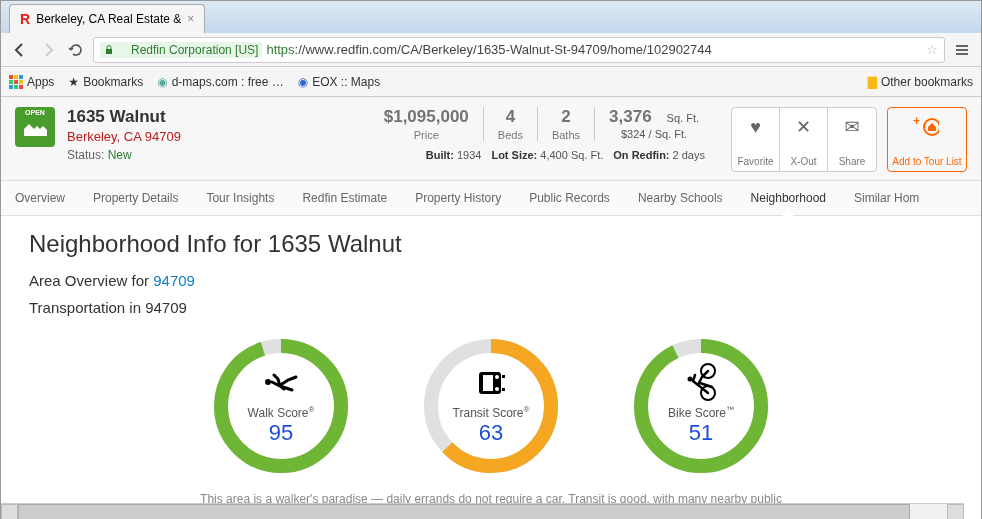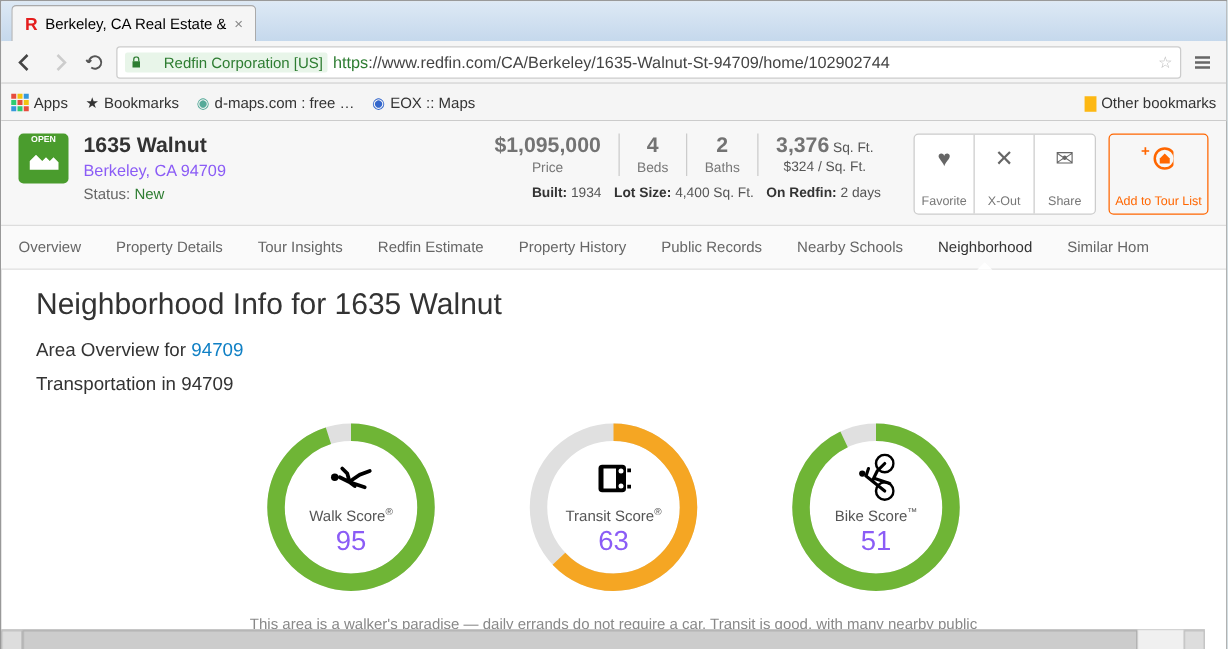--- a/index.html
+++ b/index.html
@@ -32,31 +32,31 @@
     
     .page { position: relative; height: 423px; overflow: hidden; }
     .page-scroll { overflow-y: scroll; overflow-x: hidden; height: 100%; }
     
     .property-header { background: #f7f7f7; border-bottom: 1px solid #ddd; padding: 10px 14px 8px; display: flex; align-items: flex-start; gap: 12px; }
     .open-badge { width: 40px; height: 40px; background: #4a9c2d; border-radius: 4px; display: flex; flex-direction: column; align-items: center; justify-content: center; color: #fff; font-size: 7px; font-weight: bold; position: relative; }
     .open-badge::before { content: "OPEN"; position: absolute; top: 2px; }
     .open-houses { font-size: 16px; margin-top: 6px; }
     .addr-block { flex: 0 0 auto; }
     .addr-street { font-size: 17px; font-weight: bold; color: #333; }
-    .addr-city { font-size: 13px; color: #8b5cf6; margin-top: 2px; }
+    .addr-city { font-size: 13px; color: #b91c1c; margin-top: 2px; }
     .addr-status { font-size: 12px; color: #666; margin-top: 4px; }
     .addr-status .new { color: #2e7d32; }
     
     .stats-block { display: flex; flex-direction: column; align-items: flex-end; margin-left: auto; }
     .stats-row { display: flex; align-items: flex-start; }
     .stat { padding: 0 14px; text-align: center; border-right: 1px solid #ccc; }
     .stat:last-child { border-right: none; padding-right: 6px; }
     .stat-val { font-size: 17px; font-weight: bold; color: #737373; }
     .stat-lbl { font-size: 11px; color: #777; margin-top: 2px; }
-    .stat-sqft { display: flex; align-items: baseline; gap: 3px; justify-content: center; }
+    .stat-sqft { display: flex; align-items: baseline; gap: 15px; justify-content: center; }
     .stat-sqft-unit { font-size: 11px; color: #555; }
     .stat-psf { font-size: 11px; color: #555; margin-top: 1px; }
     .meta-row { font-size: 11px; color: #555; margin-top: 8px; display: flex; gap: 10px; padding-left: 16px; }
     .meta-row b { color: #333; }
     
     .actions { display: flex; gap: 10px; margin-left: 14px; }
     .action-group { display: flex; border: 1px solid #ccc; border-radius: 4px; background: #fff; }
     .action-btn { width: 48px; display: flex; flex-direction: column; align-items: center; padding: 8px 0 4px; border-right: 1px solid #ccc; cursor: pointer; }
     .action-btn:last-child { border-right: none; }
     .action-icon { font-size: 18px; color: #666; height: 22px; display: flex; align-items: center; }
@@ -78,21 +78,21 @@
     
     .scores { display: flex; justify-content: center; gap: 70px; margin: 20px 0 14px; text-decoration: underline; }
     .score-ring { position: relative; width: 140px; height: 140px; }
     .score-ring svg { transform: rotate(-90deg); }
     .ring-bg { stroke: #e0e0e0; }
     .ring-fg { stroke-linecap: butt; }
     .score-inner { position: absolute; inset: 0; display: flex; flex-direction: column; align-items: center; justify-content: center; }
     .score-icon { font-size: 30px; height: 36px; }
     .score-name { font-size: 12px; color: #555; margin-top: 2px; }
     .score-sup { font-size: 8px; vertical-align: super; }
-    .score-val { font-size: 22px; color: #8b5cf6; }
+    .score-val { font-size: 22px; color: #1d4ed8; }
     
     .score-desc { text-align: center; font-size: 12px; color: #888; line-height: 1.6; max-width: 640px; margin: 0 auto 20px; }
     
     .hscroll { height: 17px; background: #f0f0f0; border-top: 1px solid #ccc; position: absolute; bottom: 0; left: 0; right: 17px; display: flex; }
     .hscroll-btn { width: 17px; background: #ddd; border: 1px solid #bbb; }
     .hscroll-track { flex: 1; position: relative; }
     .hscroll-thumb { position: absolute; left: 0; width: 96%; height: 100%; background: #ccc; border: 1px solid #aaa; }
   </style>
 </head>
 <body>

